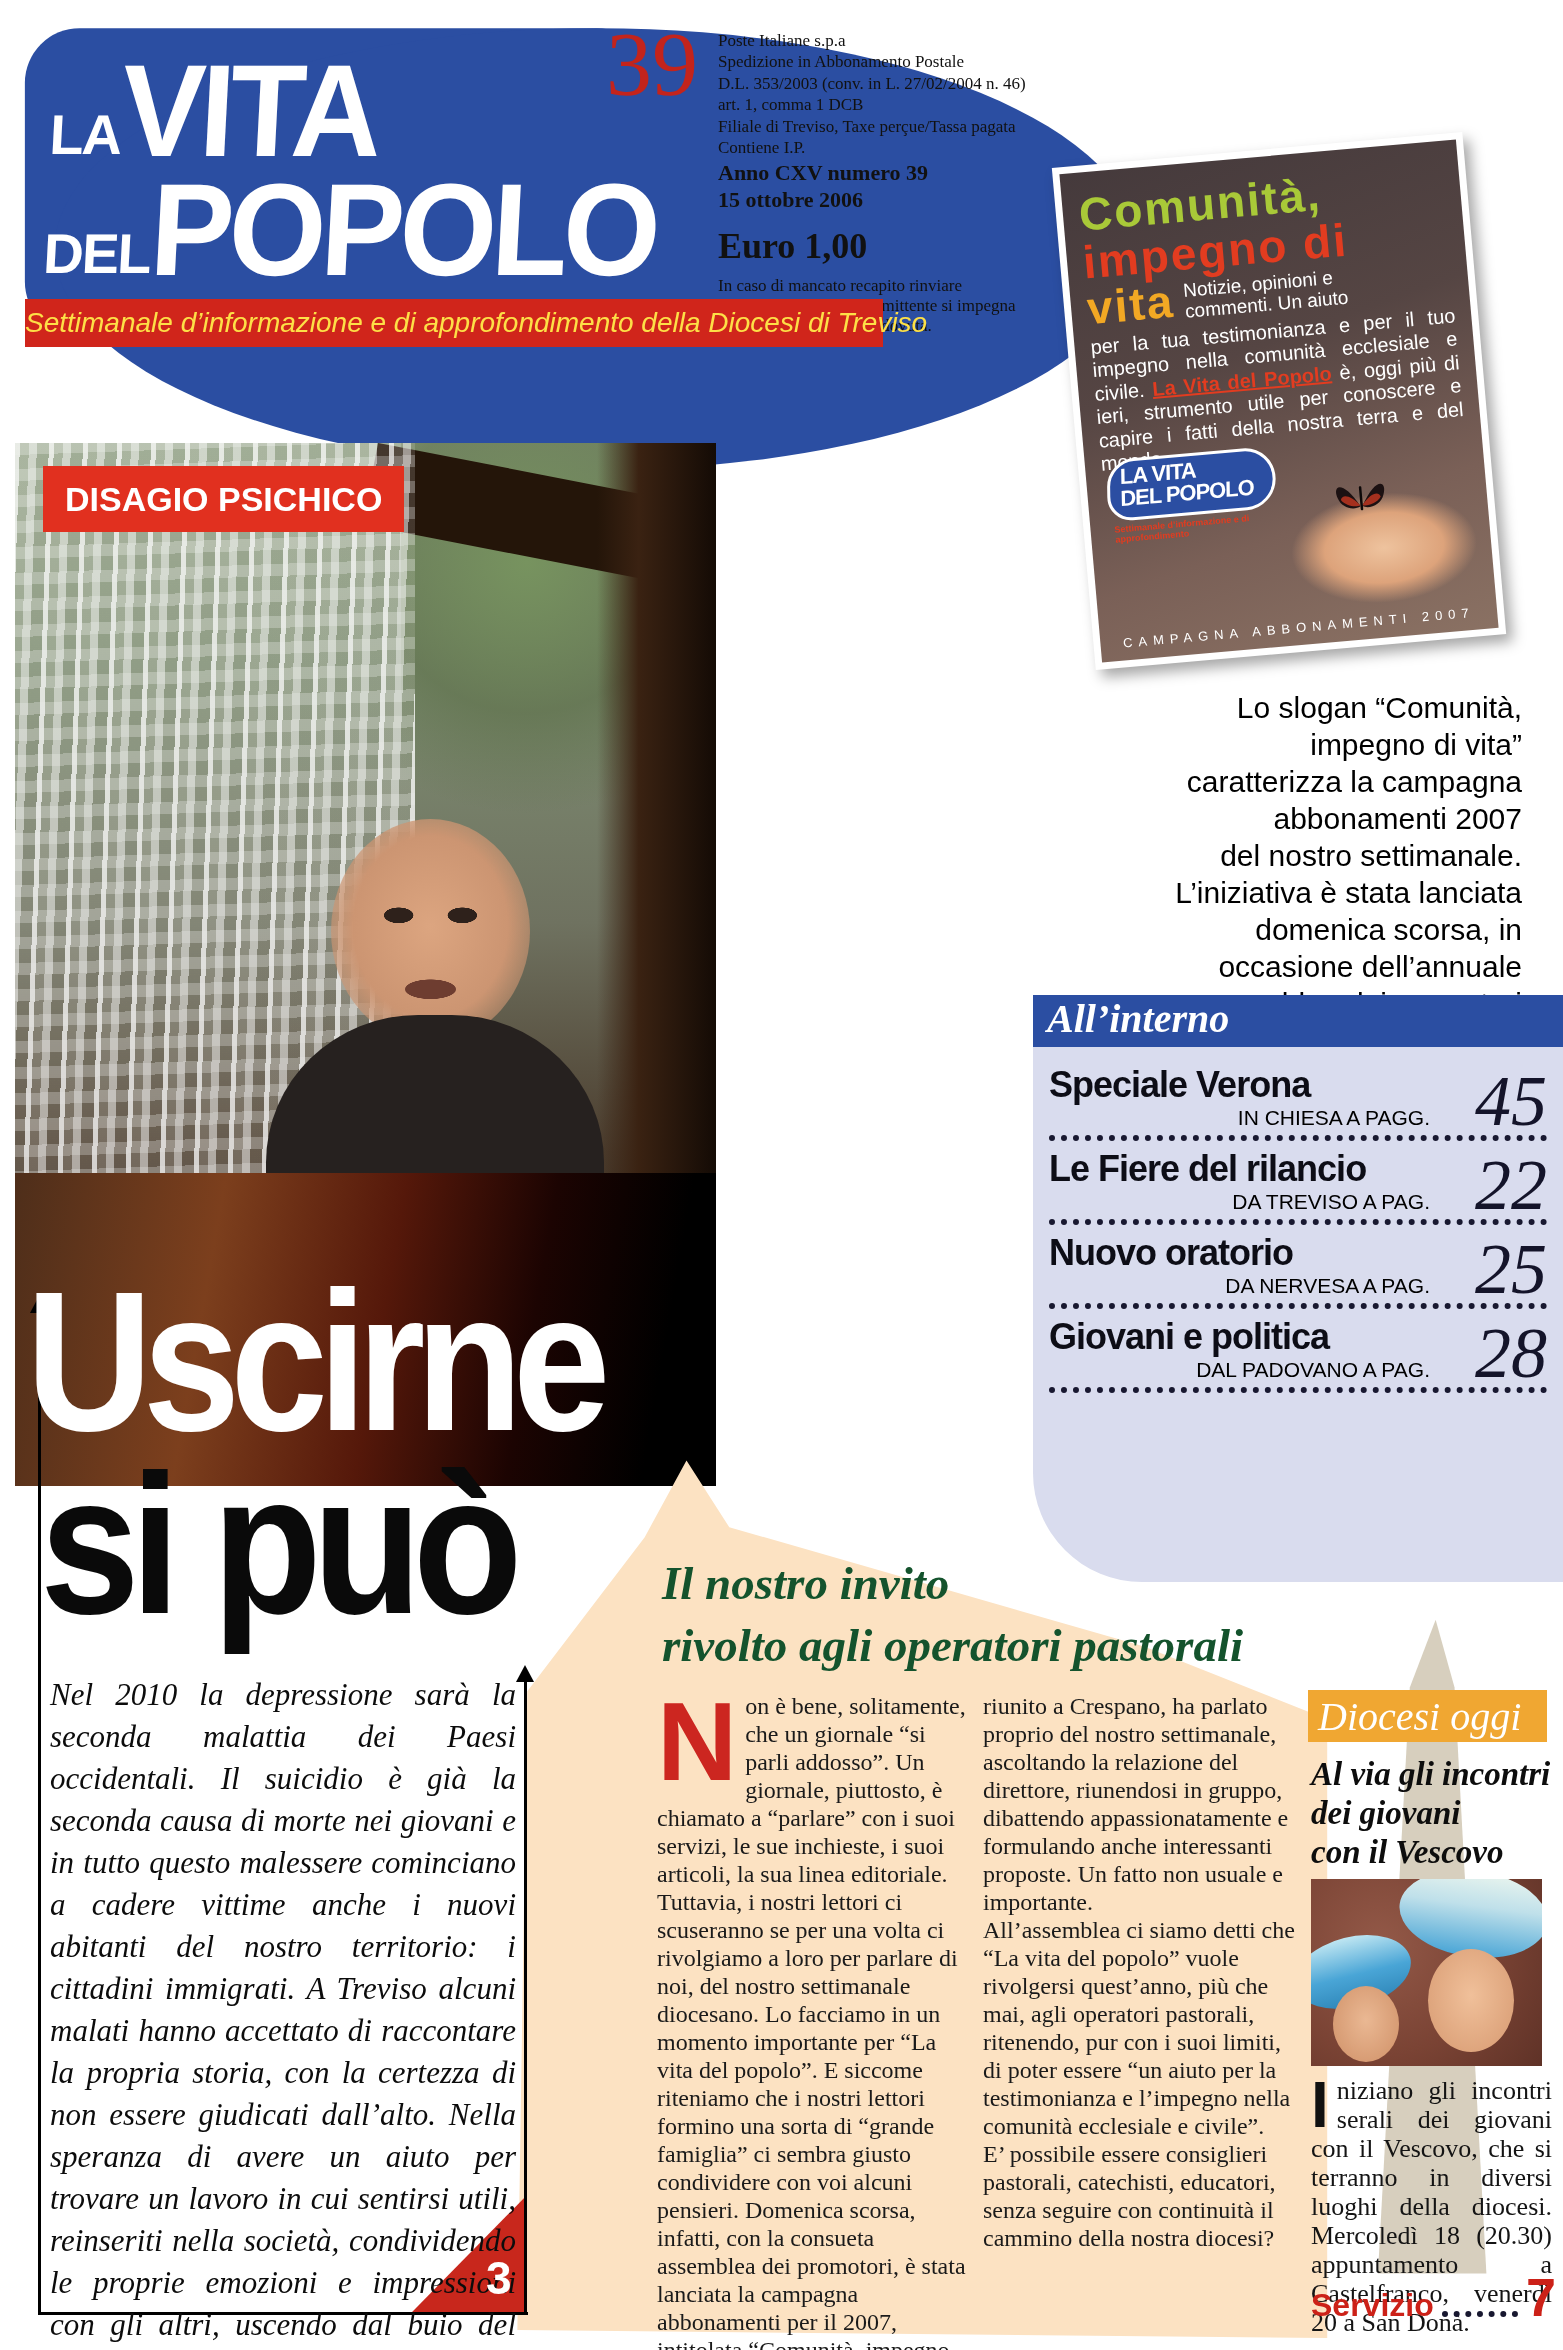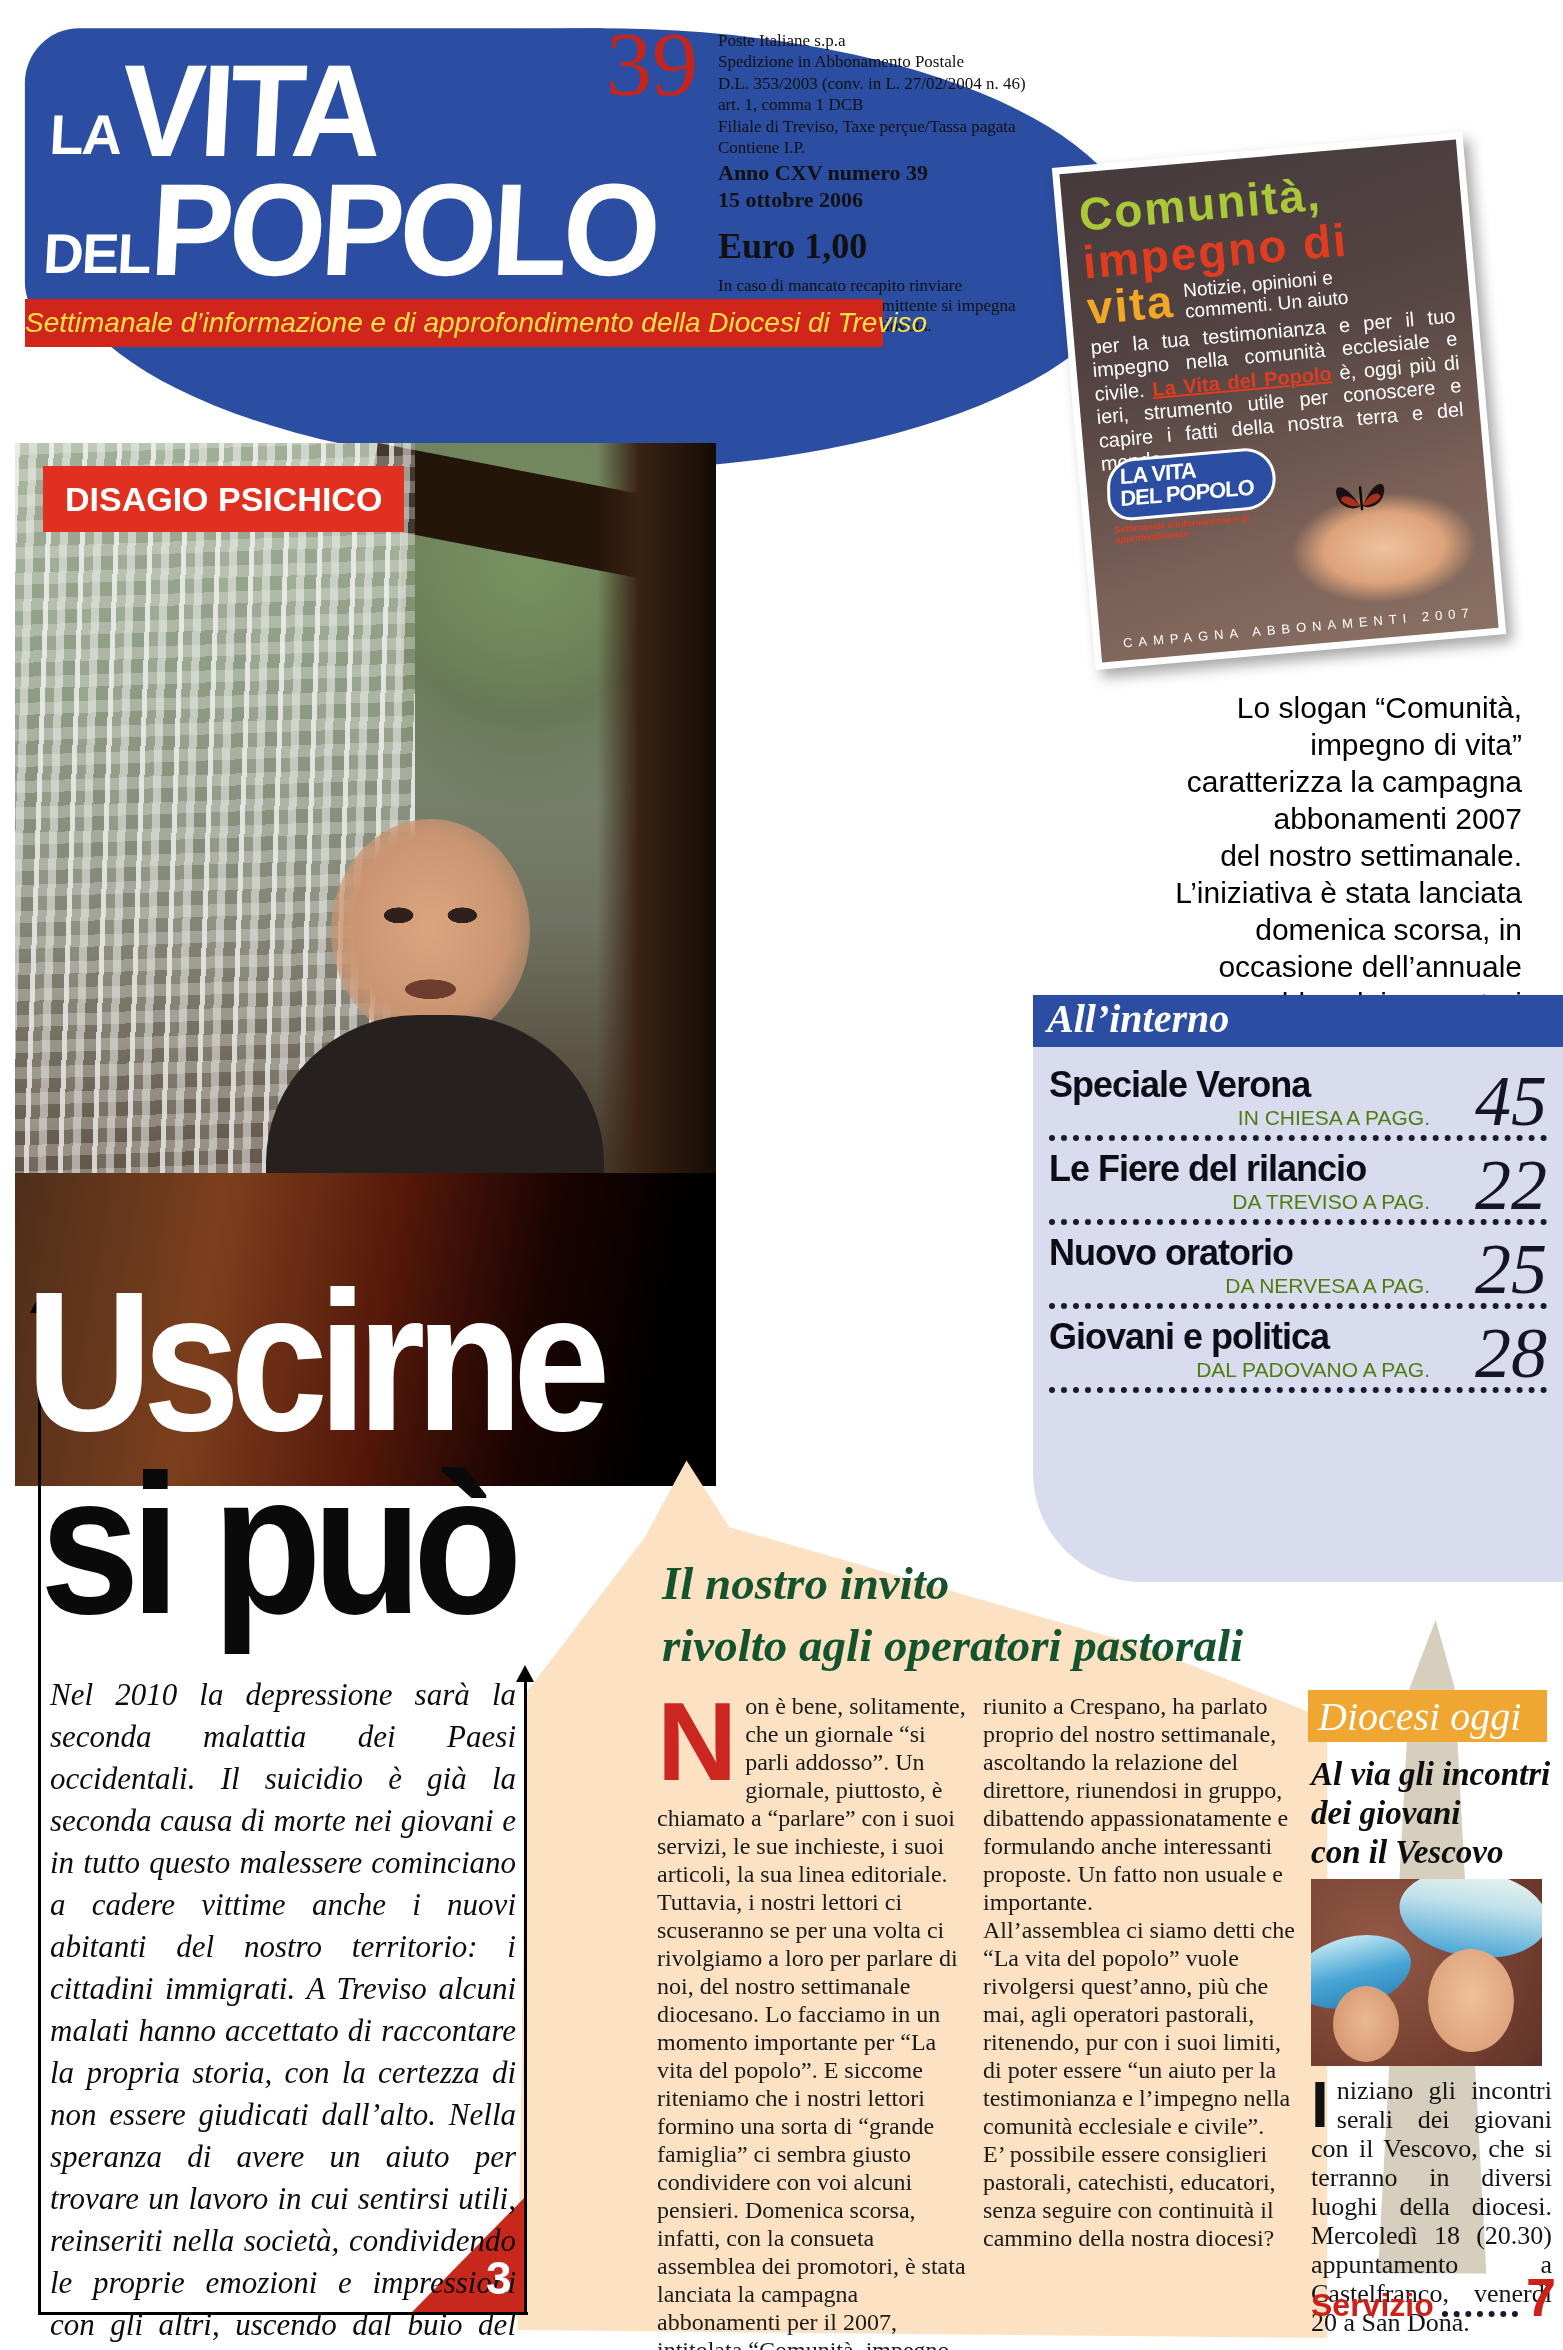--- a/index.html
+++ b/index.html
@@ -63,21 +63,21 @@
   #interno{left:1033px;top:995px;width:530px;height:587px;background:#d9dcee;z-index:2;
         border-radius:4px 0 0 109px;}
   #interno-bar{position:absolute;left:0;top:0;width:100%;height:52px;background:#2b4ea2;
         display:flex;align-items:flex-start;}
   #interno-bar span{color:#fff;font-family:"Liberation Serif",serif;font-style:italic;
         font-weight:bold;font-size:40px;padding-left:14px;}
   #interno-items{position:absolute;left:16px;top:62px;width:498px;}
   .int-item{border-bottom:6px dotted #181830;padding:8px 0 4px 0;display:flex;align-items:flex-end;}
   .int-left{flex:1;}
   .int-title{font-weight:bold;font-size:36px;letter-spacing:-1px;color:#0d0d16;line-height:40px;}
-  .int-where{font-size:21px;color:#4d7c0f;text-align:right;padding-right:6px;line-height:26px;}
+  .int-where{font-size:21px;color:#000000;text-align:right;padding-right:6px;line-height:26px;}
   .int-num{width:111px;text-align:right;font-family:"Liberation Serif",serif;font-style:italic;
         font-size:72px;line-height:60px;color:#14142a;}
 
   
   #cover-photo{left:15px;top:443px;width:701px;height:1043px;z-index:2;overflow:hidden;
         background:linear-gradient(180deg,#93a287 0%,#7e8d72 22%,#6f7260 46%,#4c3e2f 68%,#1a120c 100%);}
   .ph-foliage{position:absolute;left:55%;top:0;width:45%;height:38%;
         background:radial-gradient(circle at 40% 30%,#77935f 0%,rgba(90,110,70,.6) 45%,rgba(60,80,50,0) 75%);}
   .ph-crossbar{position:absolute;left:50%;top:4%;width:64%;height:8%;background:#241509;
         transform:rotate(11deg);}

